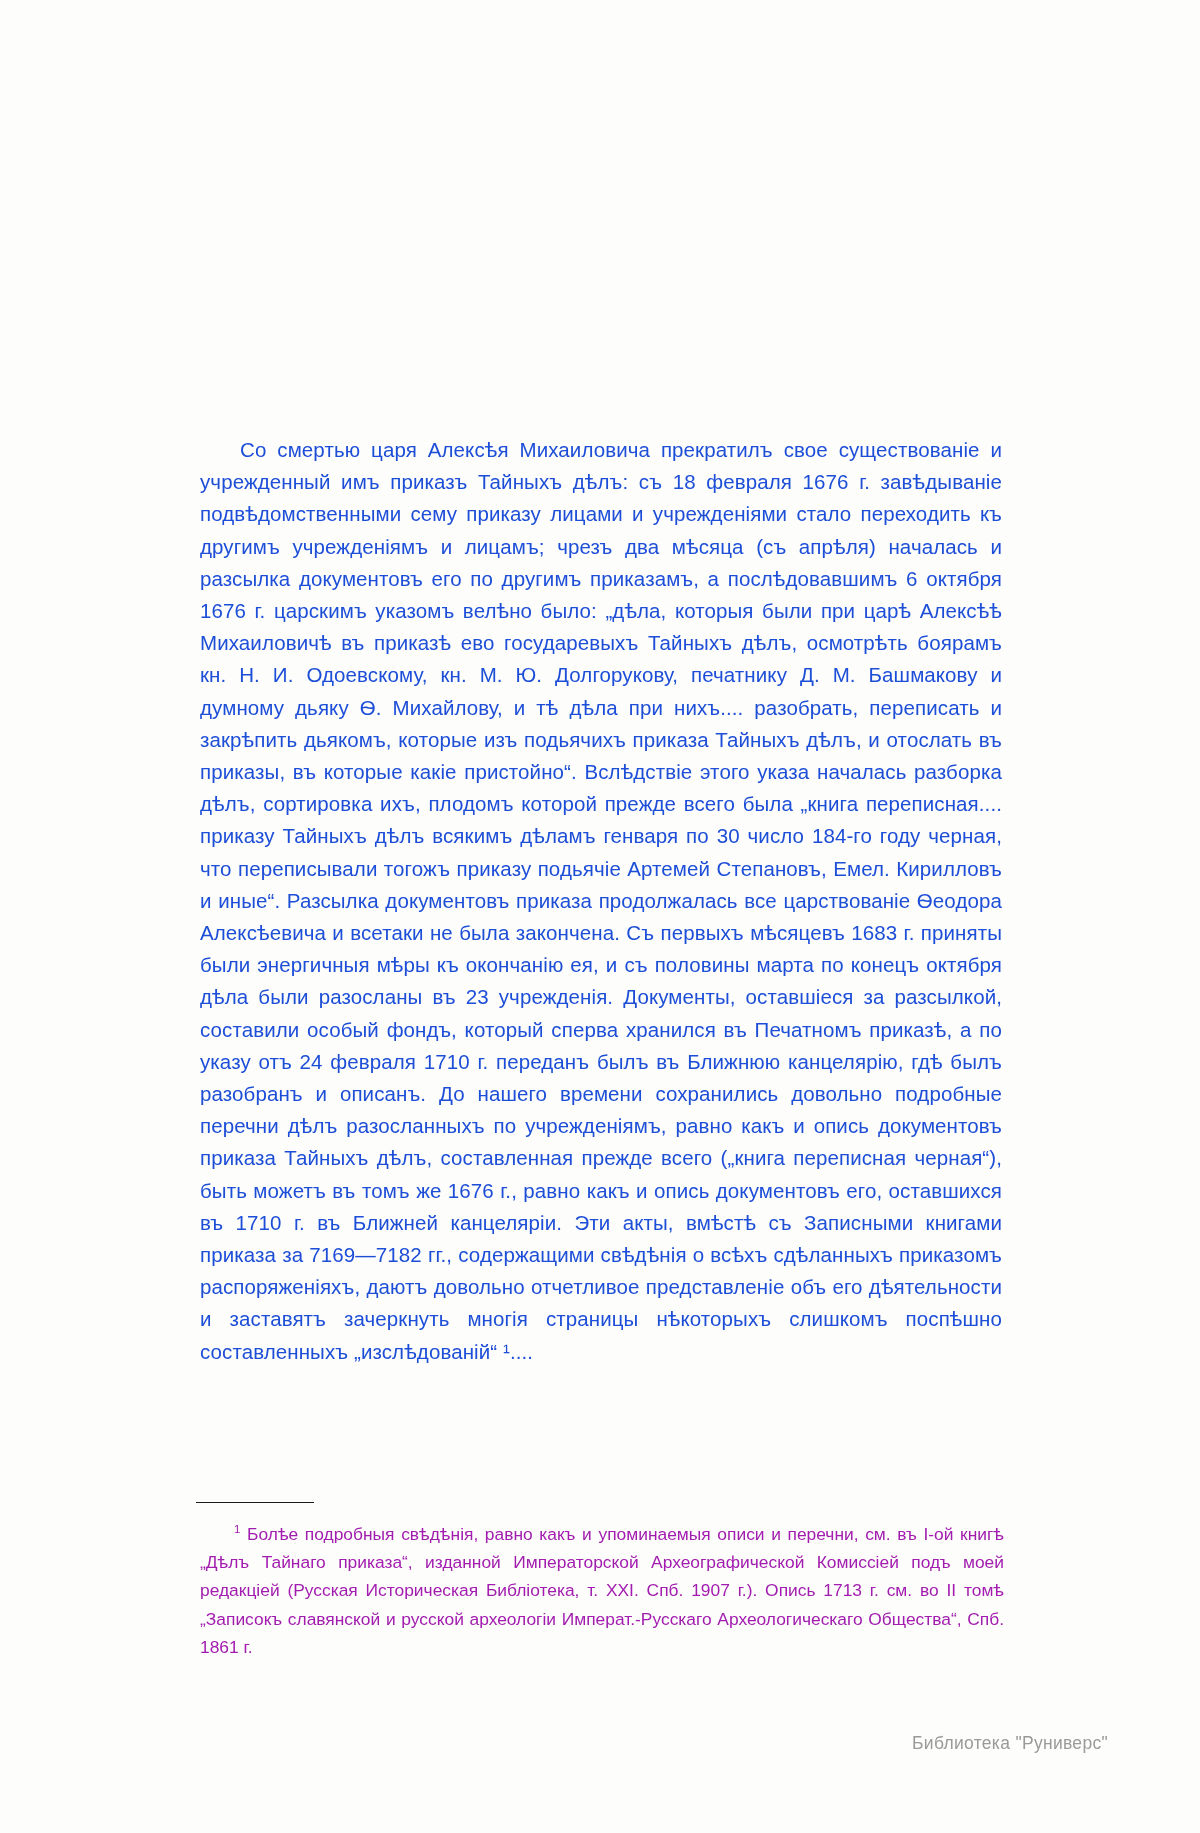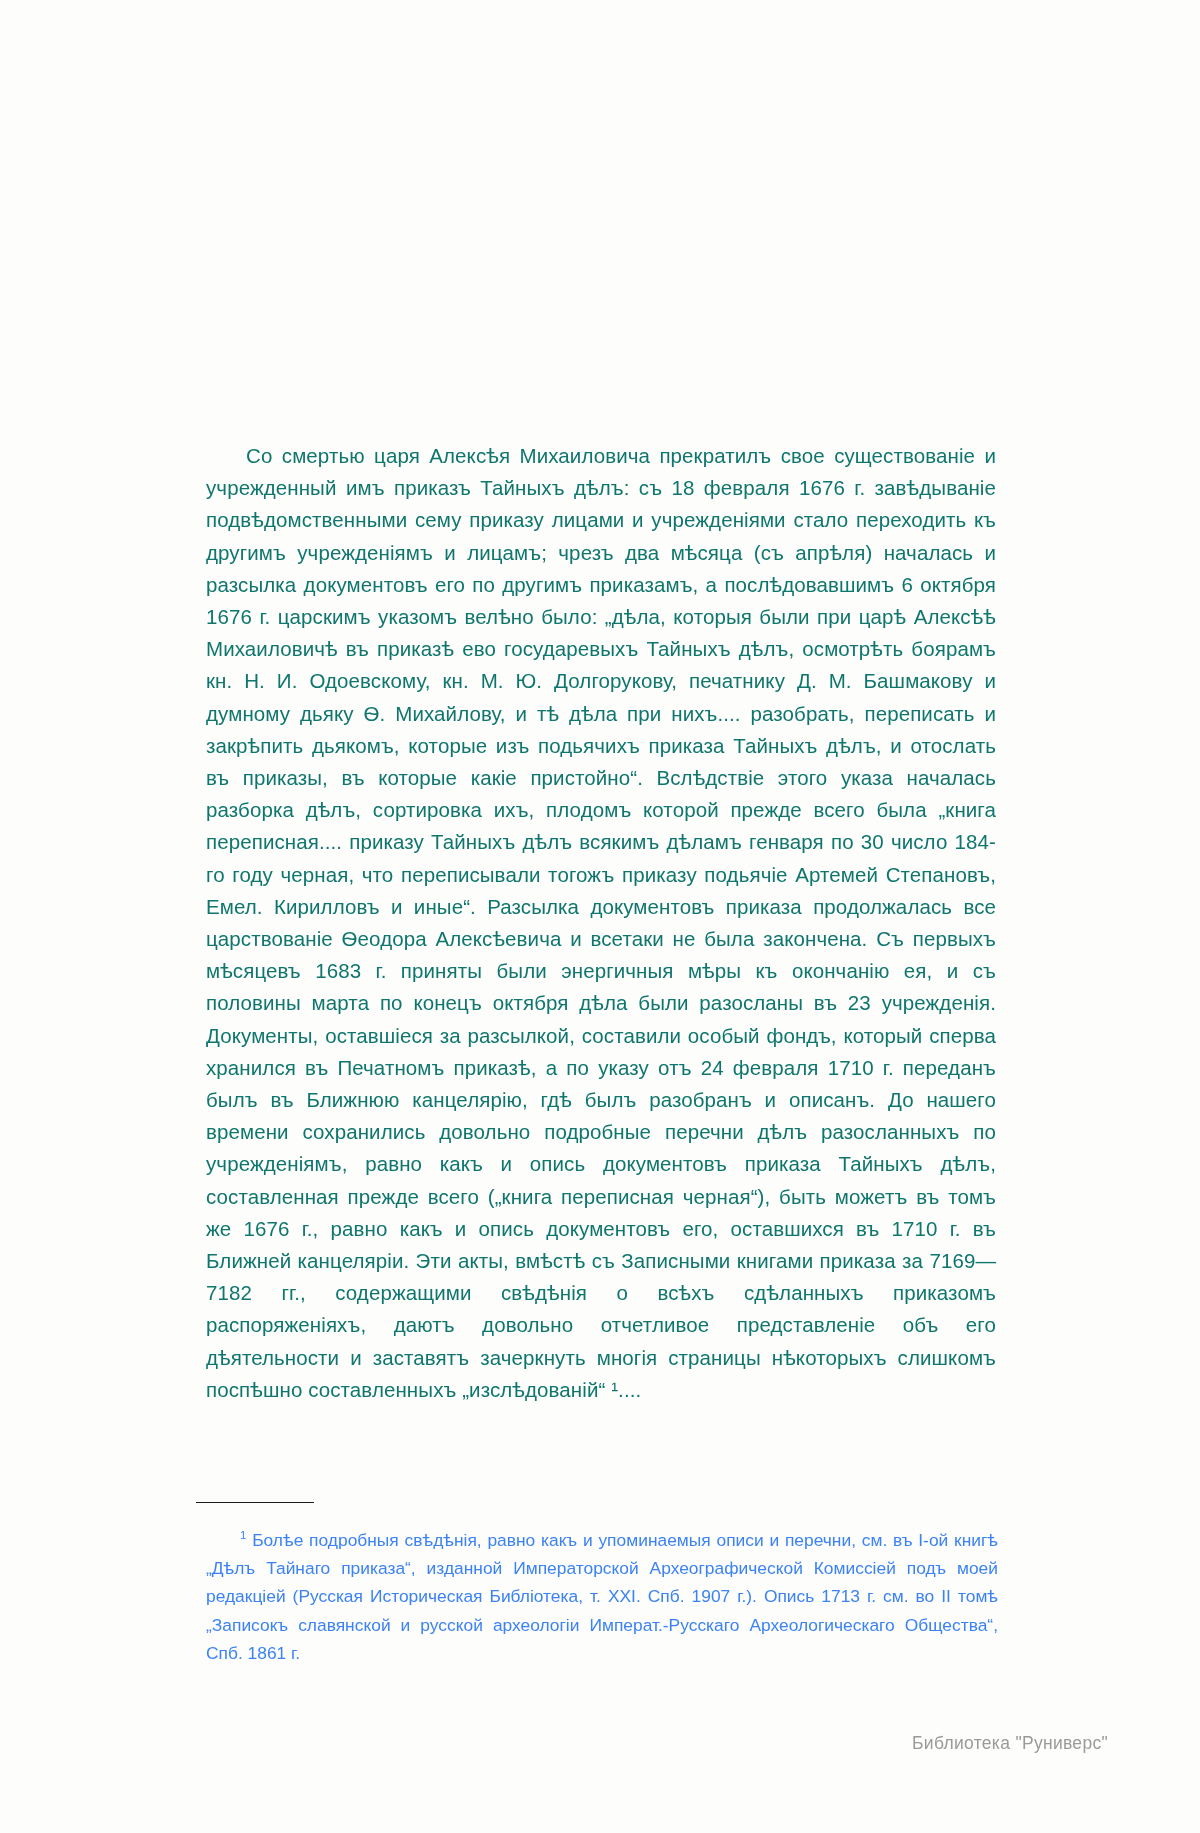--- a/index.html
+++ b/index.html
@@ -21,51 +21,51 @@
     height: 1833px;
     background: #fdfdfb;
   }
   .body-block {
     position: absolute;
     left: 196px;
     top: 430px;
     width: 810px;
   }
   .body-block p {
-    margin: 10px;
+    margin: 4px;
     font-family: "Liberation Sans", sans-serif;
     font-size: 20.5px;
     line-height: 32.2px;
     text-align: justify;
     text-justify: inter-word;
-    color: #0f766e;
+    color: #1d4ed8;
     letter-spacing: 0.1px;
     text-indent: 40px;
     hyphens: manual;
   }
   .footnote-rule {
     position: absolute;
     left: 196px;
     top: 1502px;
     width: 118px;
     height: 0;
     border-top: 1.6px solid #1a1a1a;
   }
   .footnote {
     position: absolute;
     left: 196px;
     top: 1516px;
     width: 812px;
   }
   .footnote p {
-    margin: 10px;
+    margin: 4px;
     font-size: 17.4px;
     line-height: 28.2px;
     text-align: justify;
-    color: #3b82f6;
+    color: #a21caf;
     text-indent: 34px;
   }
   .footnote sup {
     font-size: 11.5px;
     vertical-align: super;
     line-height: 0;
   }
   .watermark {
     position: absolute;
     right: 92px;

